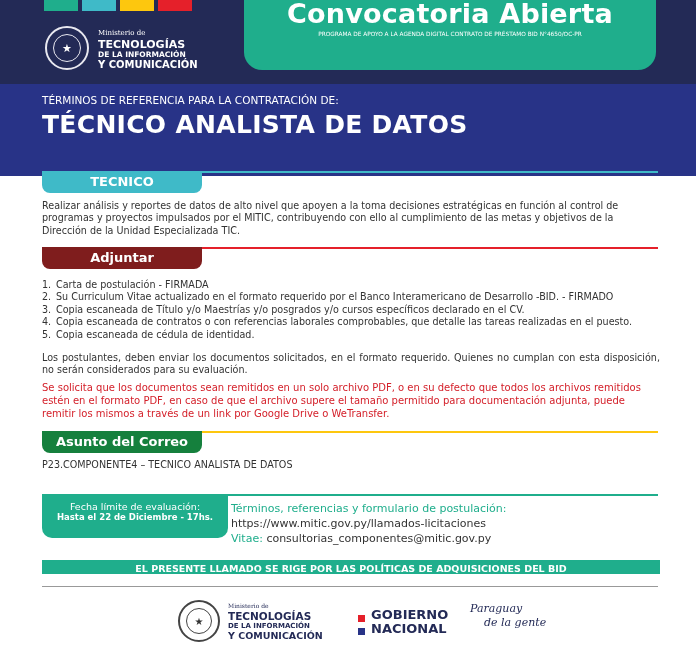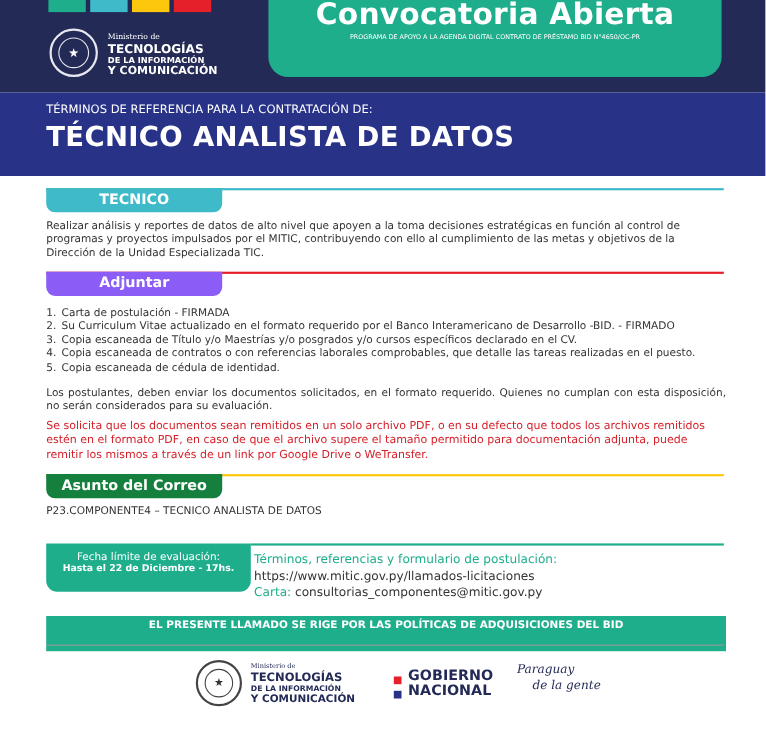--- a/index.html
+++ b/index.html
@@ -10,36 +10,36 @@
   .seal { position: absolute; left: 45px; top: 26px; width: 44px; height: 44px; border-radius: 50%; border: 2px solid #e8e8f0; display: flex; align-items: center; justify-content: center; }
   .seal-inner { width: 28px; height: 28px; border-radius: 50%; border: 1px solid #e8e8f0; display: flex; align-items: center; justify-content: center; color: #fff; font-size: 11px; }
   .ministry { position: absolute; left: 98px; top: 30px; color: #fff; line-height: 1; }
   .ministry .m1 { font-family: "DejaVu Serif", serif; font-size: 7px; margin-bottom: 2px; }
   .ministry .m2 { font-size: 11px; font-weight: bold; }
   .ministry .m3 { font-size: 7.5px; font-weight: bold; margin-top: 1px; }
   .ministry .m4 { font-size: 10px; font-weight: bold; margin-top: 1px; }
   .convoc { position: absolute; left: 244px; top: 0; width: 412px; height: 70px; background: #1fae8c; border-radius: 0 0 18px 18px; text-align: center; color: #fff; }
   .convoc .t { font-size: 27px; font-weight: bold; letter-spacing: 0.2px; line-height: 1; }
   .convoc .s { font-size: 5.8px; margin-top: 4px; }
-  .header-band { position: absolute; left: 0; top: 84px; width: 696px; height: 76px; background: #283387; color: #fff; }
+  .header-band { position: absolute; left: 0; top: 84px; width: 696px; height: 92px; background: #283387; color: #fff; }
   .header-band .sub { position: absolute; left: 42px; top: 10px; font-size: 10.5px; }
   .header-band .title { position: absolute; left: 42px; top: 26px; font-size: 25px; font-weight: bold; letter-spacing: 0.3px; }
   .section-tab { position: absolute; left: 42px; height: 22px; width: 160px; border-radius: 0 0 8px 8px; color: #fff; font-weight: bold; font-size: 13px; text-align: center; line-height: 22px; }
   .section-line { position: absolute; left: 42px; width: 616px; height: 2px; }
   .para { position: absolute; left: 42px; width: 618px; font-size: 9.6px; color: #333; line-height: 1.3; }
   .list { position: absolute; left: 42px; top: 279px; font-size: 9.6px; color: #333; line-height: 1.3; list-style: none; }
   .list li span.n { display: inline-block; width: 14px; }
   .red-text { color: #d4202a; }
   .deadline { position: absolute; left: 42px; top: 494px; width: 186px; height: 44px; background: #1fae8c; border-radius: 0 0 10px 10px; color: #fff; text-align: center; padding-top: 7px; line-height: 1.2; }
   .deadline .d1 { font-size: 9.5px; }
   .deadline .d2 { font-size: 8.5px; font-weight: bold; }
   .contact-line { position: absolute; left: 228px; top: 494px; width: 430px; height: 2px; background: #1fae8c; }
   .contact { position: absolute; left: 231px; top: 502px; font-size: 11px; line-height: 1.35; color: #333; }
   .contact .green { color: #1fae8c; }
-  .bid-bar { position: absolute; left: 42px; top: 560px; width: 618px; height: 32px; background: #1fae8c; color: #fff; font-size: 9.5px; font-weight: bold; text-align: center; line-height: 18px; }
+  .bid-bar { position: absolute; left: 42px; top: 560px; width: 618px; height: 14px; background: #1fae8c; color: #fff; font-size: 9.5px; font-weight: bold; text-align: center; line-height: 18px; }
   .bid-line { position: absolute; left: 42px; top: 586px; width: 616px; height: 1px; background: #999; }
   .footer-seal { position: absolute; left: 178px; top: 600px; width: 42px; height: 42px; border-radius: 50%; border: 2px solid #444; display: flex; align-items: center; justify-content: center; }
   .footer-seal .in { width: 26px; height: 26px; border-radius: 50%; border: 1px solid #444; display: flex; align-items: center; justify-content: center; font-size: 10px; color: #333; }
   .footer-ministry { position: absolute; left: 228px; top: 603px; color: #232a56; line-height: 1; }
   .footer-ministry .m1 { font-family: "DejaVu Serif", serif; font-size: 6px; margin-bottom: 2px; }
   .footer-ministry .m2 { font-size: 10.5px; font-weight: bold; }
   .footer-ministry .m3 { font-size: 7px; font-weight: bold; margin-top: 1px; }
   .footer-ministry .m4 { font-size: 9.5px; font-weight: bold; margin-top: 1px; }
   .gob { position: absolute; left: 358px; top: 608px; color: #232a56; font-weight: bold; font-size: 13px; line-height: 1.05; }
   .gob .row { display: flex; align-items: flex-end; gap: 6px; }
@@ -75,21 +75,21 @@
 <div class="header-band">
   <div class="sub">TÉRMINOS DE REFERENCIA PARA LA CONTRATACIÓN DE:</div>
   <div class="title">TÉCNICO ANALISTA DE DATOS</div>
 </div>
 
 <div class="section-line" style="top:171px;background:#3fbac8"></div>
 <div class="section-tab" style="top:171px;background:#3fbac8">TECNICO</div>
 <div class="para" style="top:200px">Realizar análisis y reportes de datos de alto nivel que apoyen a la toma decisiones estratégicas en función al control de programas y proyectos impulsados por el MITIC, contribuyendo con ello al cumplimiento de las metas y objetivos de la Dirección de la Unidad Especializada TIC.</div>
 
 <div class="section-line" style="top:247px;background:#e5202a"></div>
-<div class="section-tab" style="top:247px;background:#8b5cf6">Adjuntar</div>
+<div class="section-tab" style="top:247px;background:#7f1d1d">Adjuntar</div>
 <ul class="list">
   <li><span class="n">1.</span><span>Carta de postulación - FIRMADA</span></li>
   <li><span class="n">2.</span><span>Su Curriculum Vitae actualizado en el formato requerido por el Banco Interamericano de Desarrollo -BID. - FIRMADO</span></li>
   <li><span class="n">3.</span><span>Copia escaneada de Título y/o Maestrías y/o posgrados y/o cursos específicos declarado en el CV.</span></li>
   <li><span class="n">4.</span><span>Copia escaneada de contratos o con referencias laborales comprobables, que detalle las tareas realizadas en el puesto.</span></li>
   <li><span class="n">5.</span><span>Copia escaneada de cédula de identidad.</span></li>
 </ul>
 <div class="para" style="top:352px;text-align:justify">Los postulantes, deben enviar los documentos solicitados, en el formato requerido. Quienes no cumplan con esta disposición, no serán considerados para su evaluación.</div>
 <div class="para red-text" style="top:381px;font-size:10px">Se solicita que los documentos sean remitidos en un solo archivo PDF, o en su defecto que todos los archivos remitidos estén en el formato PDF, en caso de que el archivo supere el tamaño permitido para documentación adjunta, puede remitir los mismos a través de un link por Google Drive o WeTransfer.</div>
 
@@ -98,21 +98,21 @@
 <div class="para" style="top:459px">P23.COMPONENTE4 – TECNICO ANALISTA DE DATOS</div>
 
 <div class="deadline">
   <div class="d1">Fecha límite de evaluación:</div>
   <div class="d2">Hasta el 22 de Diciembre - 17hs.</div>
 </div>
 <div class="contact-line"></div>
 <div class="contact">
   <div class="green">Términos, referencias y formulario de postulación:</div>
   <div>https://www.mitic.gov.py/llamados-licitaciones</div>
-  <div><span class="green">Carta:</span> <span>consultorias_componentes@mitic.gov.py</span></div>
+  <div><span class="green">Vitae:</span> <span>consultorias_componentes@mitic.gov.py</span></div>
 </div>
 
 <div class="bid-bar">EL PRESENTE LLAMADO SE RIGE POR LAS POLÍTICAS DE ADQUISICIONES DEL BID</div>
 <div class="bid-line"></div>
 
 <div class="footer-seal">
   <div class="in">★</div>
 </div>
 <div class="footer-ministry">
   <div class="m1">Ministerio de</div>

